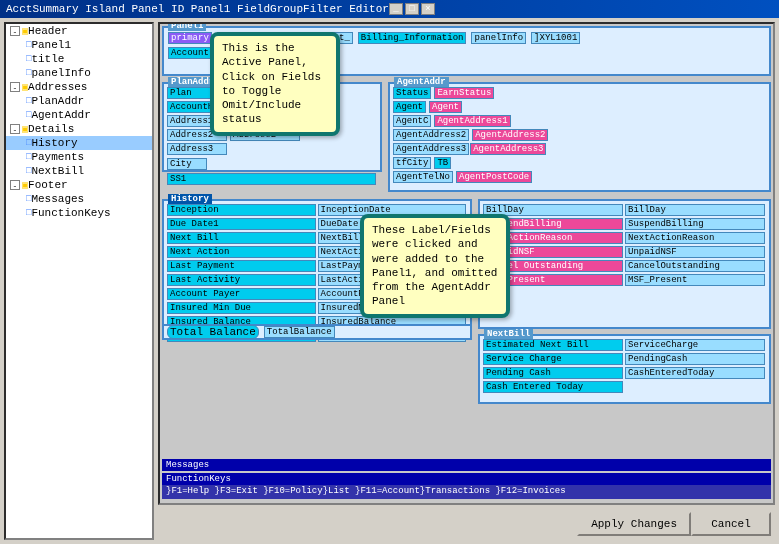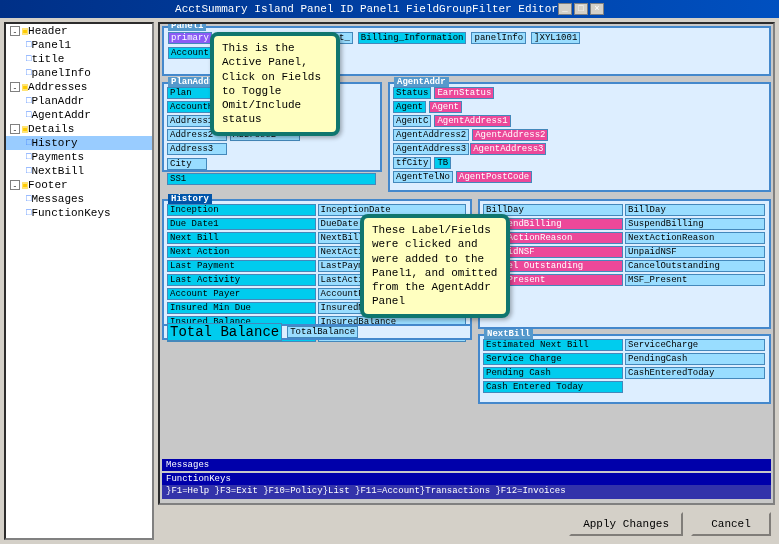--- a/index.html
+++ b/index.html
@@ -4,21 +4,21 @@
   <style>
     * { box-sizing: border-box; margin: 0; padding: 0; font-family: 'Courier New', monospace; font-size: 11px; }
     body { background: #d4d0c8; width: 779px; height: 544px; overflow: hidden; }
     .title-bar {
       background: linear-gradient(to right, #003087, #0050c0);
       color: white;
       padding: 3px 6px;
       font-size: 11px;
       display: flex;
       align-items: center;
-      justify-content: center;
+      justify-content: flex-start;
       height: 18px;
     }
     .title-bar-buttons { display: flex; gap: 2px; }
     .title-bar-btn {
       width: 14px; height: 12px; background: #d4d0c8;
       border: 1px solid #808080; font-size: 9px; cursor: pointer;
       display: flex; align-items: center; justify-content: center;
     }
     .main-container { display: flex; height: 526px; background: #d4d0c8; padding: 4px; gap: 4px; }
     
@@ -82,21 +82,20 @@
       position: absolute;
       border: 8px solid transparent;
     }
     
     
     .button-bar {
       height: 32px;
       display: flex;
       align-items: center;
       justify-content: flex-end;
-      gap: 8px;
       padding-right: 4px;
     }
     .btn {
       padding: 4px 12px;
       border: 2px outset #d4d0c8;
       background: #d4d0c8;
       font-size: 11px;
       cursor: pointer;
       min-width: 80px;
     }
@@ -345,21 +344,21 @@
             <span class="small-field">ServiceCharge</span>
             <span class="small-field cyan-bg">Service Charge</span>
             <span class="small-field">PendingCash</span>
             <span class="small-field cyan-bg">Pending Cash</span>
             <span class="small-field">CashEnteredToday</span>
             <span class="small-field cyan-bg">Cash Entered Today</span>
           </div>
         </div>
 
         <div style="position:absolute; top:300px; left:2px; width:310px; height:16px; border:2px solid #4488cc; background:#ddeeff; display:flex; align-items:center; padding:0 3px; gap:4px;">
-          <span class="small-field cyan-bg" style="font-size:14px;">Total Balance</span>
+          <span class="small-field cyan-bg" style="font-size:11px;border-radius:6px;">Total Balance</span>
           <span class="small-field" style="font-size:9px;">TotalBalance</span>
         </div>
 
         <div style="position:absolute; bottom:32px; left:2px; right:2px; height:12px; background:#0000aa; color:white; font-size:9px; padding:1px 4px;">Messages</div>
 
         <div style="position:absolute; bottom:18px; left:2px; right:2px; height:12px; background:#0000aa; color:white; font-size:9px; padding:1px 4px;">FunctionKeys</div>
 
         <div style="position:absolute; bottom:4px; left:2px; right:2px; height:14px; background:#3333aa; color:white; font-size:9px; padding:1px 4px;">}F1=Help }F3=Exit }F10=Policy}List }F11=Account}Transactions }F12=Invoices</div>
 
       </div>

